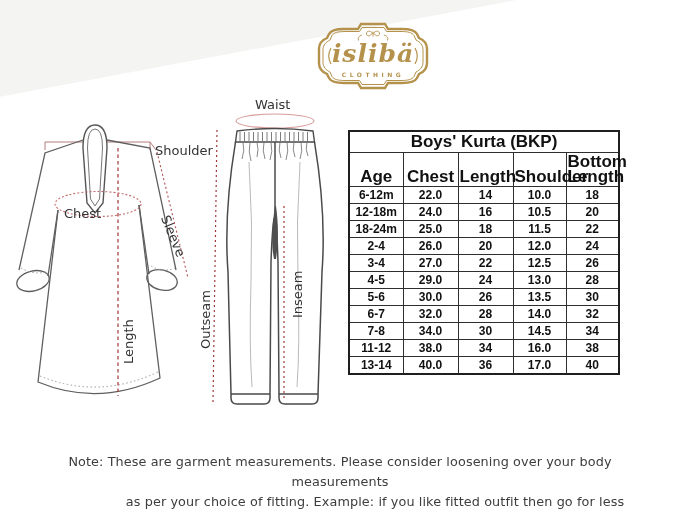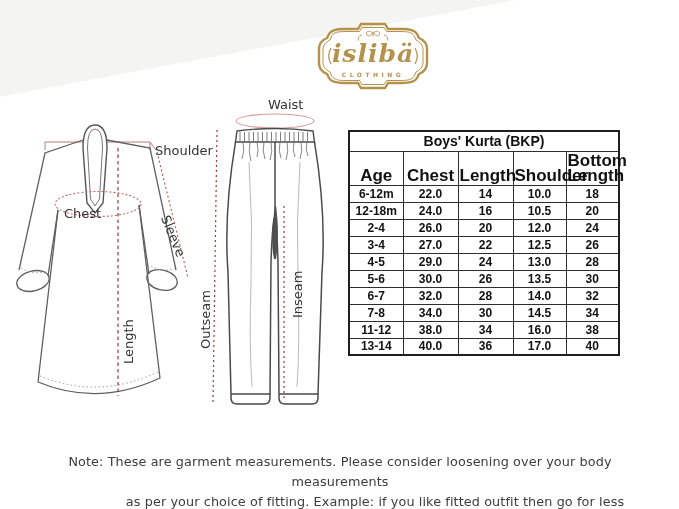--- a/index.html
+++ b/index.html
@@ -22,21 +22,21 @@
   .rot-up { transform:rotate(-90deg); transform-origin:0 0; }
   .rot-sleeve { transform:rotate(68deg); transform-origin:0 0; }
 
   
   .size-table { position:absolute; left:348px; top:130px; width:270px;
     border-collapse:collapse; table-layout:fixed;
     font-family:"Liberation Sans", sans-serif; color:#111; }
   .size-table td, .size-table th { border:1px solid #2e2e2e; text-align:center;
     font-weight:bold; padding:0 1px; }
   .size-table { border:2px solid #1f1f1f; }
-  .tbl-title td { font-size:14px; height:20px; }
+  .tbl-title td { font-size:17px; height:20px; }
   .tbl-sub td { font-size:9.5px; height:16px; }
   .tbl-head th { font-size:17px; height:34px; vertical-align:bottom; padding-bottom:2px; line-height:15px; }
   .size-table tbody td { font-size:12px; height:17px; }
   .col-age{width:54px}.col-chest{width:55px}.col-length{width:55px}.col-shoulder{width:53px}.col-bottom{width:53px}
 
   
   .note { position:absolute; left:28px; top:452px; width:624px; text-align:center;
     font-size:12.8px; line-height:20px; color:#3d3d3d; letter-spacing:0.1px; }
   .note-l2 { padding-left:70px; }
 </style>
@@ -116,21 +116,21 @@
         <path d="M85 50 V124"></path>
       </g>
 
       <path fill="#4f4f4f" d="M85 114 C82 134 81 152 84 167 L86 167 C88.5 150 88.5 132 86 114 Z"></path>
 
       <path stroke="#a8a8a8" stroke-width="0.8" d="M59 70 q4 60 2 120 q-2 62 1 105 M110 70 q-4 60 -2 120 q2 62 -1 105"></path>
 
       <path stroke="#a33838" stroke-width="1.2" stroke-dasharray="2 3" d="M94 114 L94 306"></path>
     </g>
   </svg>
-  <span class="lbl" style="left:268px;top:97px">Waist</span>
+  <span class="lbl" style="left:255px;top:97px">Waist</span>
   <span class="lbl rot-up" style="left:198px;top:349px">Outseam</span>
   <span class="lbl rot-up" style="left:290px;top:318px">Inseam</span>
 
   <table class="size-table">
     <colgroup>
       <col class="col-age">
         <col class="col-chest">
         <col class="col-length">
         <col class="col-shoulder">
         <col class="col-bottom">
@@ -156,20 +156,27 @@
           <td>18</td>
         </tr>
         <tr>
           <td>12-18m</td>
           <td>24.0</td>
           <td>16</td>
           <td>10.5</td>
           <td>20</td>
         </tr>
         <tr>
+          <td>18-24m</td>
+          <td>25.0</td>
+          <td>18</td>
+          <td>11.5</td>
+          <td>22</td>
+        </tr>
+        <tr>
           <td>2-4</td>
           <td>26.0</td>
           <td>20</td>
           <td>12.0</td>
           <td>24</td>
         </tr>
         <tr>
           <td>3-4</td>
           <td>27.0</td>
           <td>22</td>

